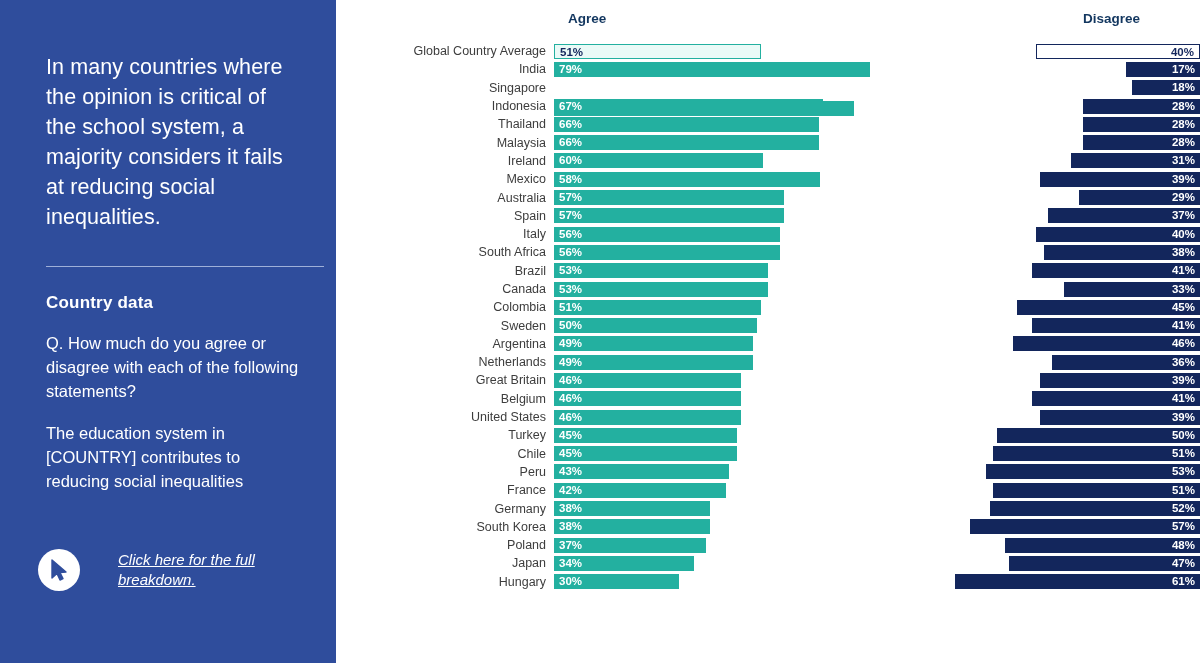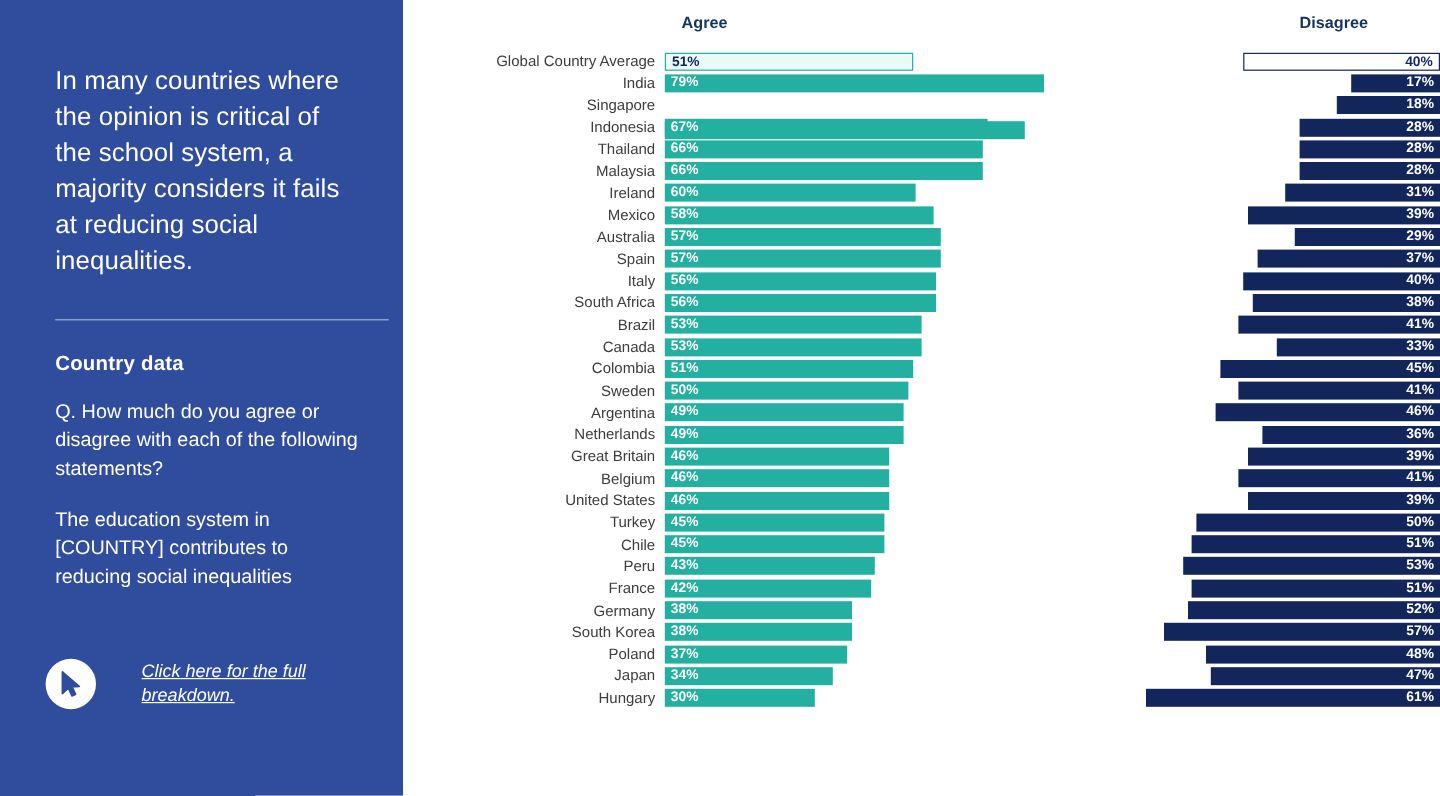--- a/index.html
+++ b/index.html
@@ -232,21 +232,21 @@
               <span class="val-disagree">17%</span>
             </div>
           </div>
         </div>
         <div class="row">
           <div class="row-label">Singapore</div>
           <div class="bars">
             <div class="bar-agree" style="width: 300.02px; margin-top: 21px;">
               <span class="val-agree">75%</span>
             </div>
-            <div class="bar-disagree" style="width: 86px; padding-left: 10px;">
+            <div class="bar-disagree" style="width: 68px; padding-left: 10px;">
               <span class="val-disagree">18%</span>
             </div>
           </div>
         </div>
         <div class="row">
           <div class="row-label">Indonesia</div>
           <div class="bars">
             <div class="bar-agree" style="width: 268.871px;">
               <span class="val-agree">67%</span>
             </div>
@@ -284,21 +284,21 @@
               <span class="val-agree">60%</span>
             </div>
             <div class="bar-disagree" style="width: 128.702px;">
               <span class="val-disagree">31%</span>
             </div>
           </div>
         </div>
         <div class="row">
           <div class="row-label">Mexico</div>
           <div class="bars">
-            <div class="bar-agree" style="width: 224px; text-align: center;">
+            <div class="bar-agree" style="width: 266px; text-align: center;">
               <span class="val-agree">58%</span>
             </div>
             <div class="bar-disagree" style="width: 159.85px;">
               <span class="val-disagree">39%</span>
             </div>
           </div>
         </div>
         <div class="row">
           <div class="row-label">Australia</div>
           <div class="bars">

